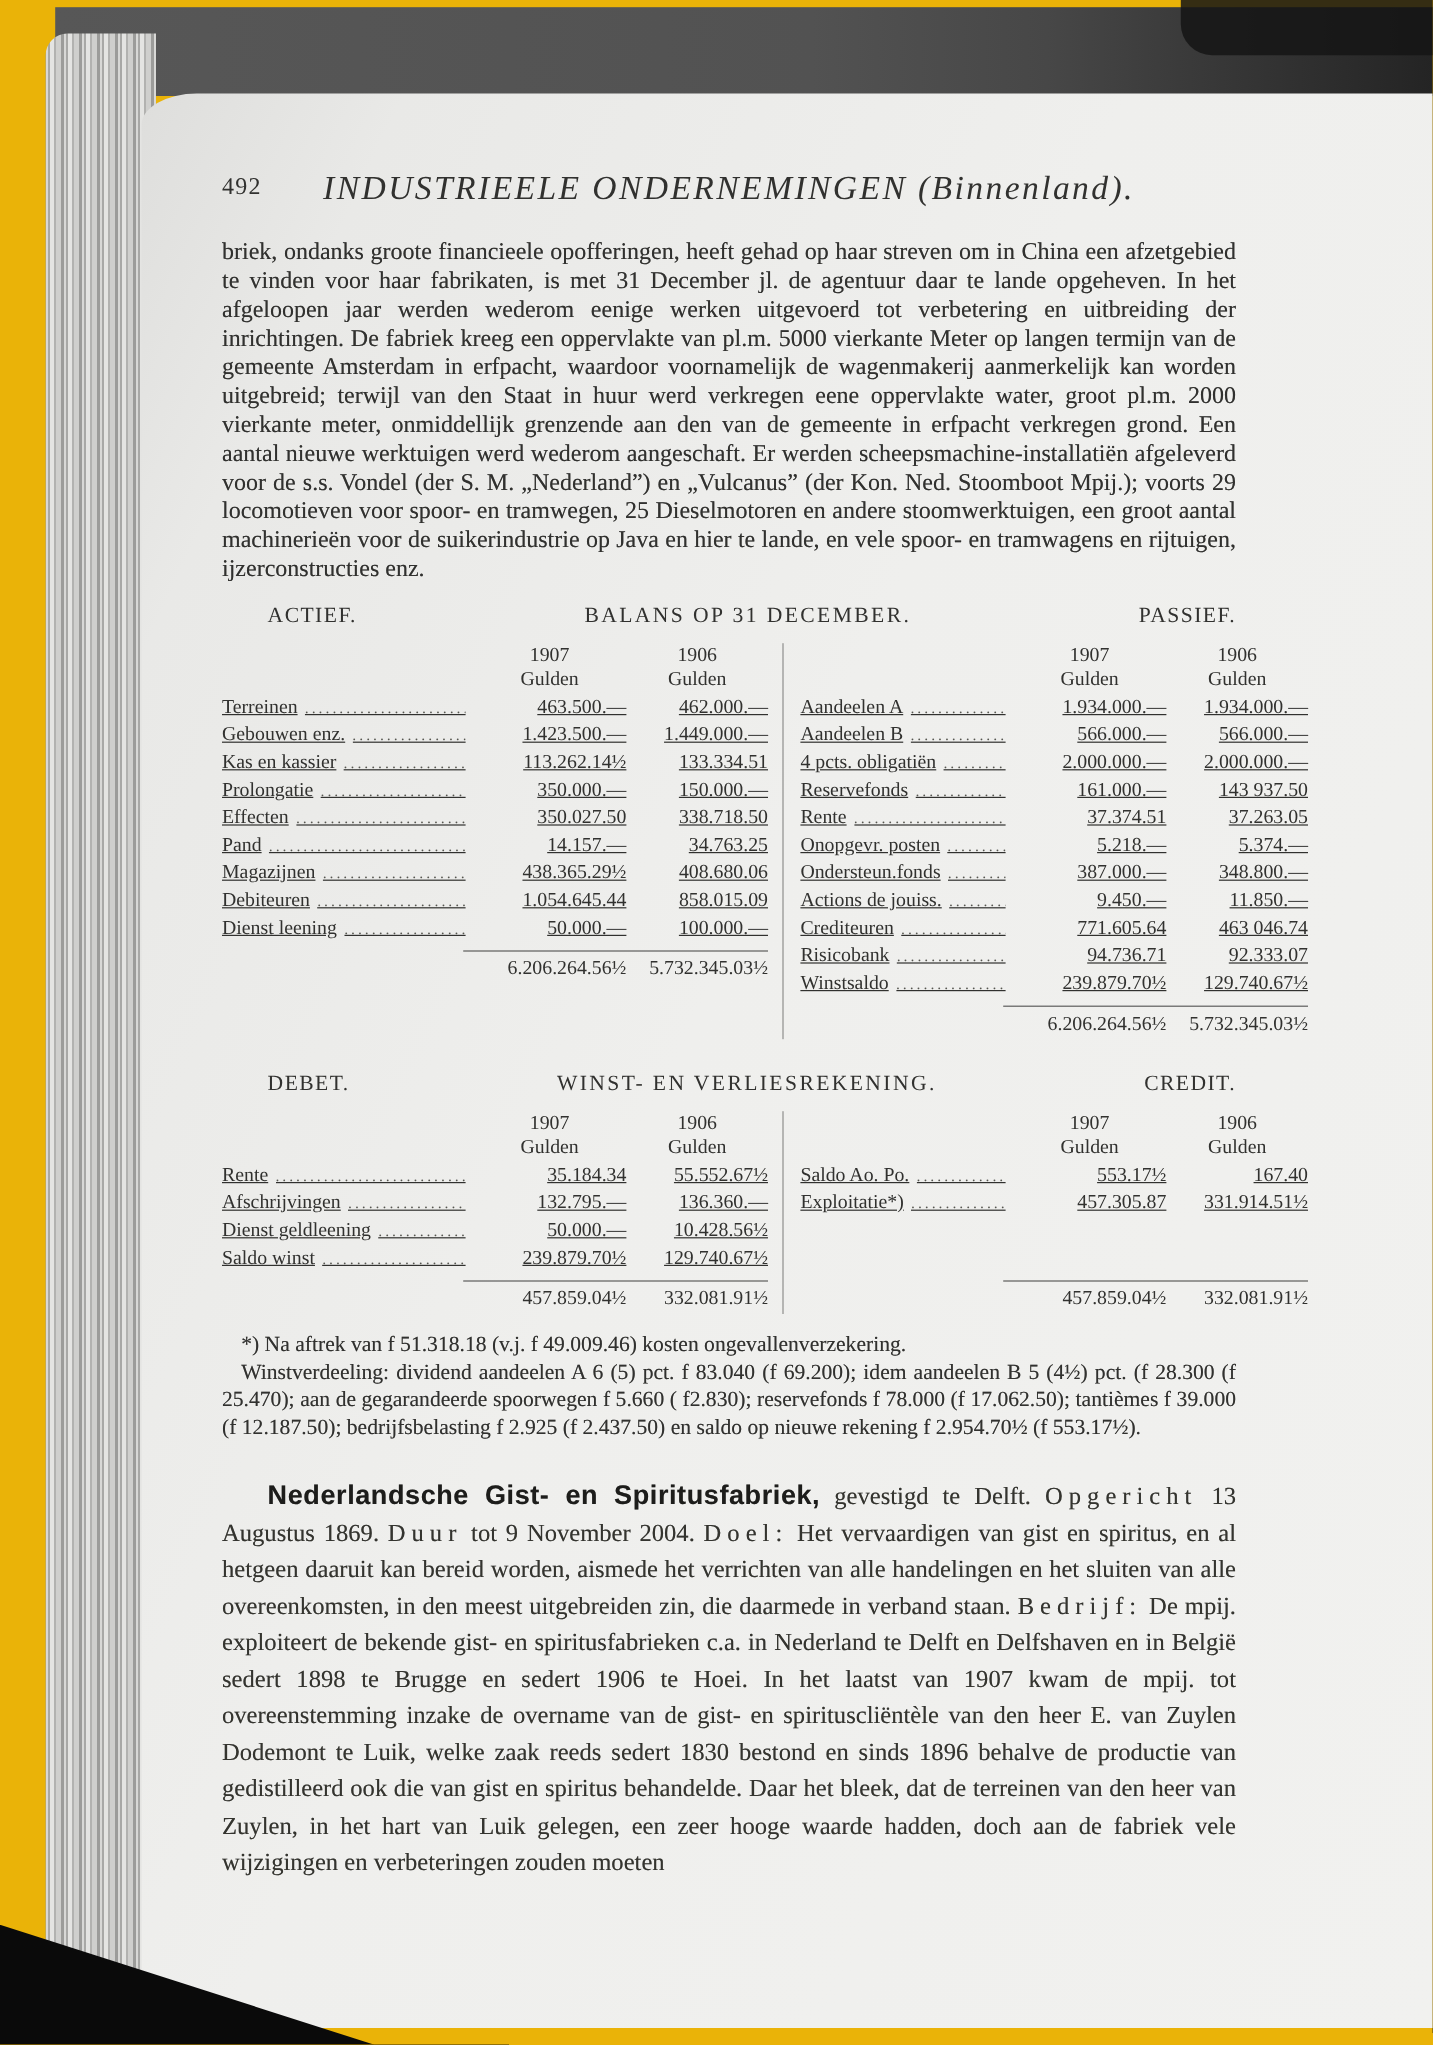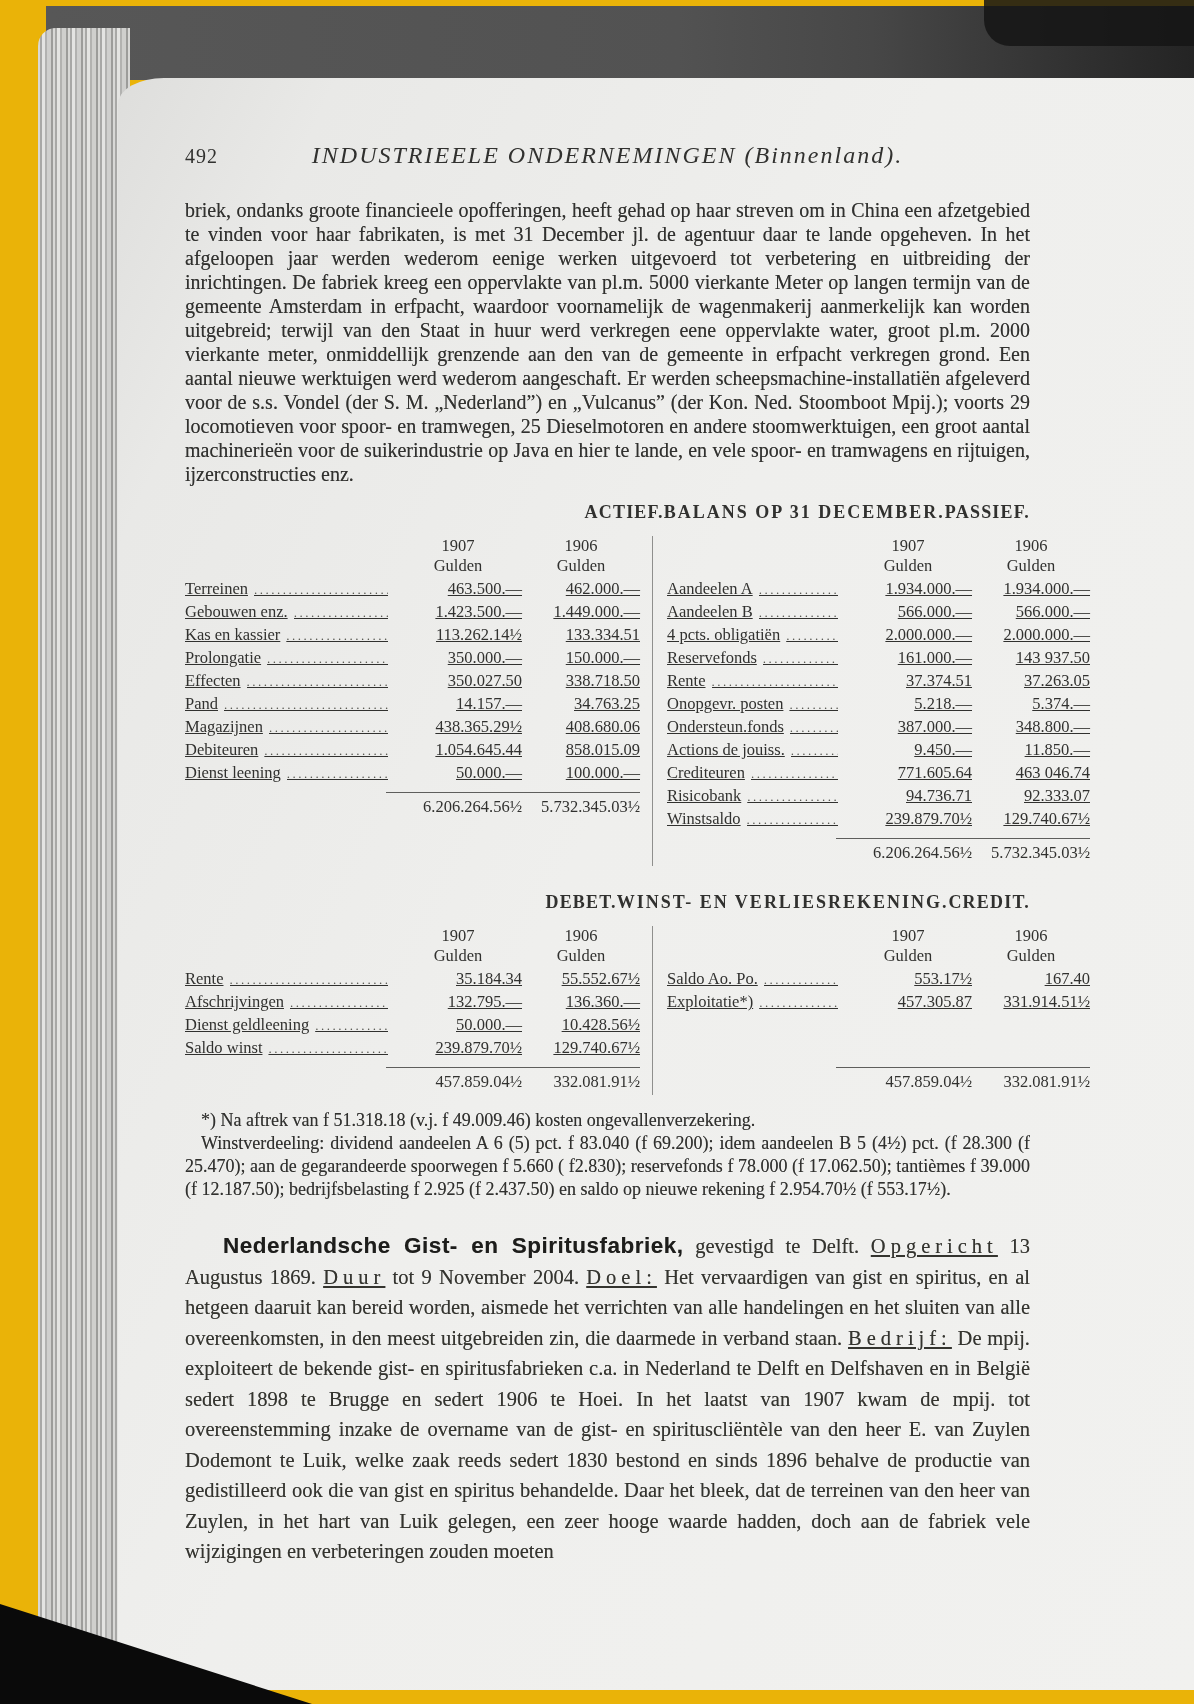--- a/index.html
+++ b/index.html
@@ -34,30 +34,30 @@
   .corner-shadow {
     position:absolute; left:0; bottom:0; width:312px; height:100px;
     background:#0a0a0a;
     clip-path:polygon(0 0, 0 100%, 100% 100%);
   }
   .content { position:relative; width:845px; margin-left:67px; padding-top:64px; }
 
   
   .page-head { position:relative; height:30px; text-align:center; }
   .page-num { position:absolute; left:0; top:3px; font-size:20px; letter-spacing:1px; }
-  .journal { font-style:italic; font-size:24px; letter-spacing:2px; white-space:nowrap; }
+  .journal { font-style:italic; font-size:28px; letter-spacing:2px; white-space:nowrap; }
 
   p { margin:0; }
   .intro { margin-top:26px; font-size:20px; line-height:24px; text-align:justify;
            text-shadow:0 0 .5px rgba(45,45,43,.55); }
 
   
   .fin { width:905px; margin-top:16px; font-size:16.5px; }
-  .fin-head { display:flex; justify-content:flex-end; align-items:baseline;
-              padding:0 60px 0 38px; font-size:18px; letter-spacing:1.2px;font-weight:bold; }
+  .fin-head { display:flex; justify-content:space-between; align-items:baseline;
+              padding:0 60px 0 38px; font-size:18px; letter-spacing:1.2px; }
   .fin-head .mid { letter-spacing:2px; }
   .fin-body { display:flex; margin-top:13px;justify-content:space-between; }
   .half { box-sizing:border-box; }
   .half.left  { width:468px; border-right:1.5px solid #8f8f8d; padding-right:12px; }
   .half.right { width:437px; padding-left:14px; }
   .yrs-row { display:flex; height:20px; align-items:baseline; }
   .yrs-row .sp { flex:1 1 auto; }
   .yv { flex:0 0 auto; text-align:center; }
   .v1w { width:128px; } .v2w { width:118px; }
   .rows { margin-top:3px;text-decoration:underline; }
@@ -74,21 +74,21 @@
   
   .fnote { font-size:18px; line-height:23px; text-align:justify; text-indent:16px;
            text-shadow:0 0 .5px rgba(45,45,43,.5); }
   .fnote.first { margin-top:14px; }
 
   
   .company { margin-top:30px; font-size:20.5px; line-height:30.5px; text-align:justify;
              text-indent:38px; color:#34342f; text-shadow:0 0 .5px rgba(45,45,43,.5); }
   .seg-title { font-family:"Liberation Sans", sans-serif; font-weight:700; font-size:22.5px;
                letter-spacing:.5px; color:#1d1d1b; }
-  .seg-spaced { letter-spacing:5px;text-decoration:underline; }
+  .seg-spaced { letter-spacing:5px; }
 </style>
 </head>
 <body>
 
 <div class="scene">
   <div class="top-band"></div>
   <div class="top-band-corner"></div>
   <div class="page-stack"></div>
 
   <div class="page">

